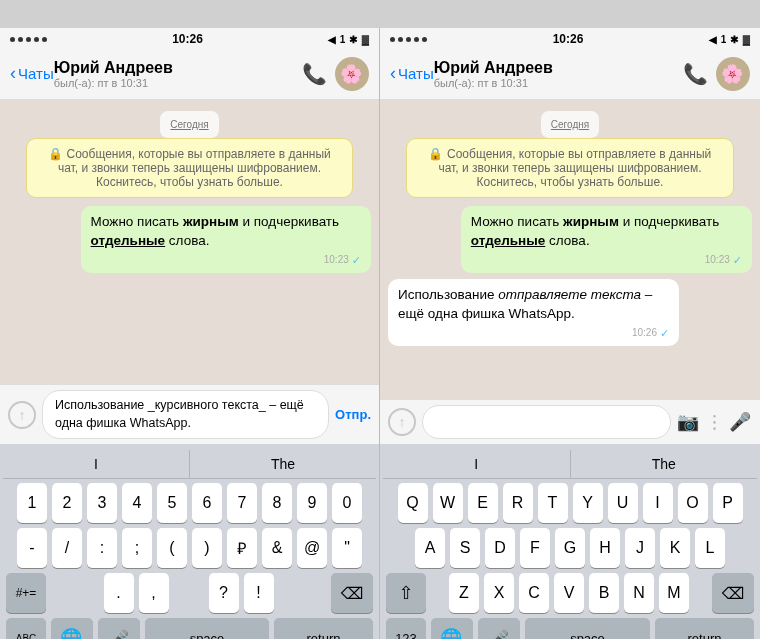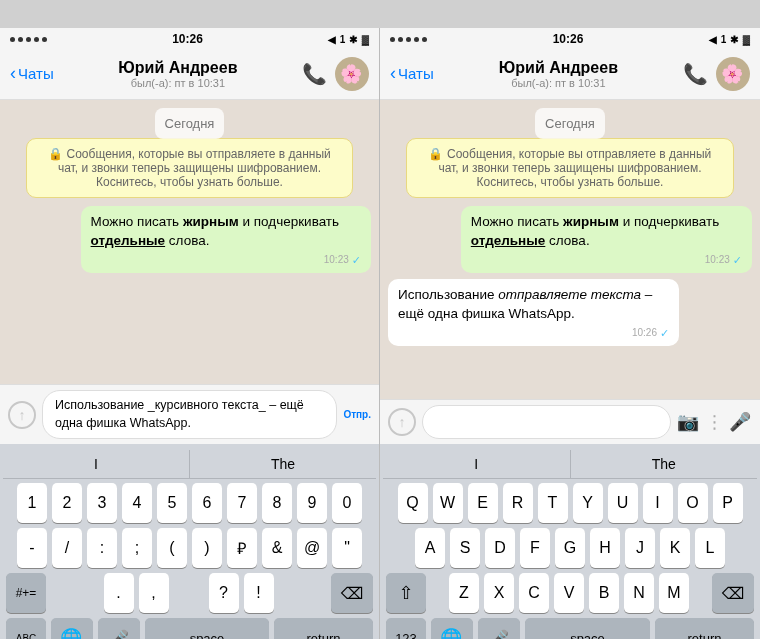--- a/index.html
+++ b/index.html
@@ -50,21 +50,21 @@
       font-size: 15px;
       display: flex;
       align-items: center;
       cursor: pointer;
       white-space: nowrap;
       gap: 2px;
     }
     .back-chevron { font-size: 18px; }
     .header-center {
       flex: 1;
-      text-align: center;
+      text-align: left;
     }
     .header-name { font-size: 16px; font-weight: 600; color: #000; line-height: 1.2; }
     .header-sub { font-size: 11px; color: #888; }
     .header-actions { display: flex; align-items: center; gap: 8px; }
     .header-call { color: #007aff; font-size: 20px; }
     .avatar { width: 34px; height: 34px; border-radius: 50%; background: #c0b090; overflow: hidden; display: flex; align-items: center; justify-content: center; font-size: 14px; }
     
     .chat-area {
       flex: 1;
       background: #e5ddd5;
@@ -75,22 +75,23 @@
     .date-label {
       text-align: center;
       margin: 6px 0;
       position: relative;
       z-index: 1;
     }
     .date-label span {
       background: rgba(255,255,255,0.75);
       border-radius: 8px;
       padding: 8px 10px;
-      font-size: 13px;
+      font-size: 10px;
       color: #777;
+      text-decoration: underline;
     }
     .msg-bubble {
       max-width: 80%;
       border-radius: 10px;
       padding: 7px 10px 5px;
       font-size: 13.5px;
       line-height: 1.4;
       margin-bottom: 6px;
       position: relative;
       z-index: 1;
@@ -145,21 +146,21 @@
       border: 1px solid #ddd;
       border-radius: 18px;
       padding: 6px 12px;
       font-size: 13px;
       background: #fff;
       min-height: 34px;
       line-height: 1.4;
     }
     .input-send {
       color: #007aff;
-      font-size: 10px;
+      font-size: 13px;
       font-weight: 600;
       cursor: pointer;
       white-space: nowrap;
     }
     .input-camera { font-size: 18px; color: #888; }
     .input-mic { font-size: 18px; color: #007aff; }
     
     .keyboard {
       background: #d1d5db;
       padding: 6px 3px 4px;

